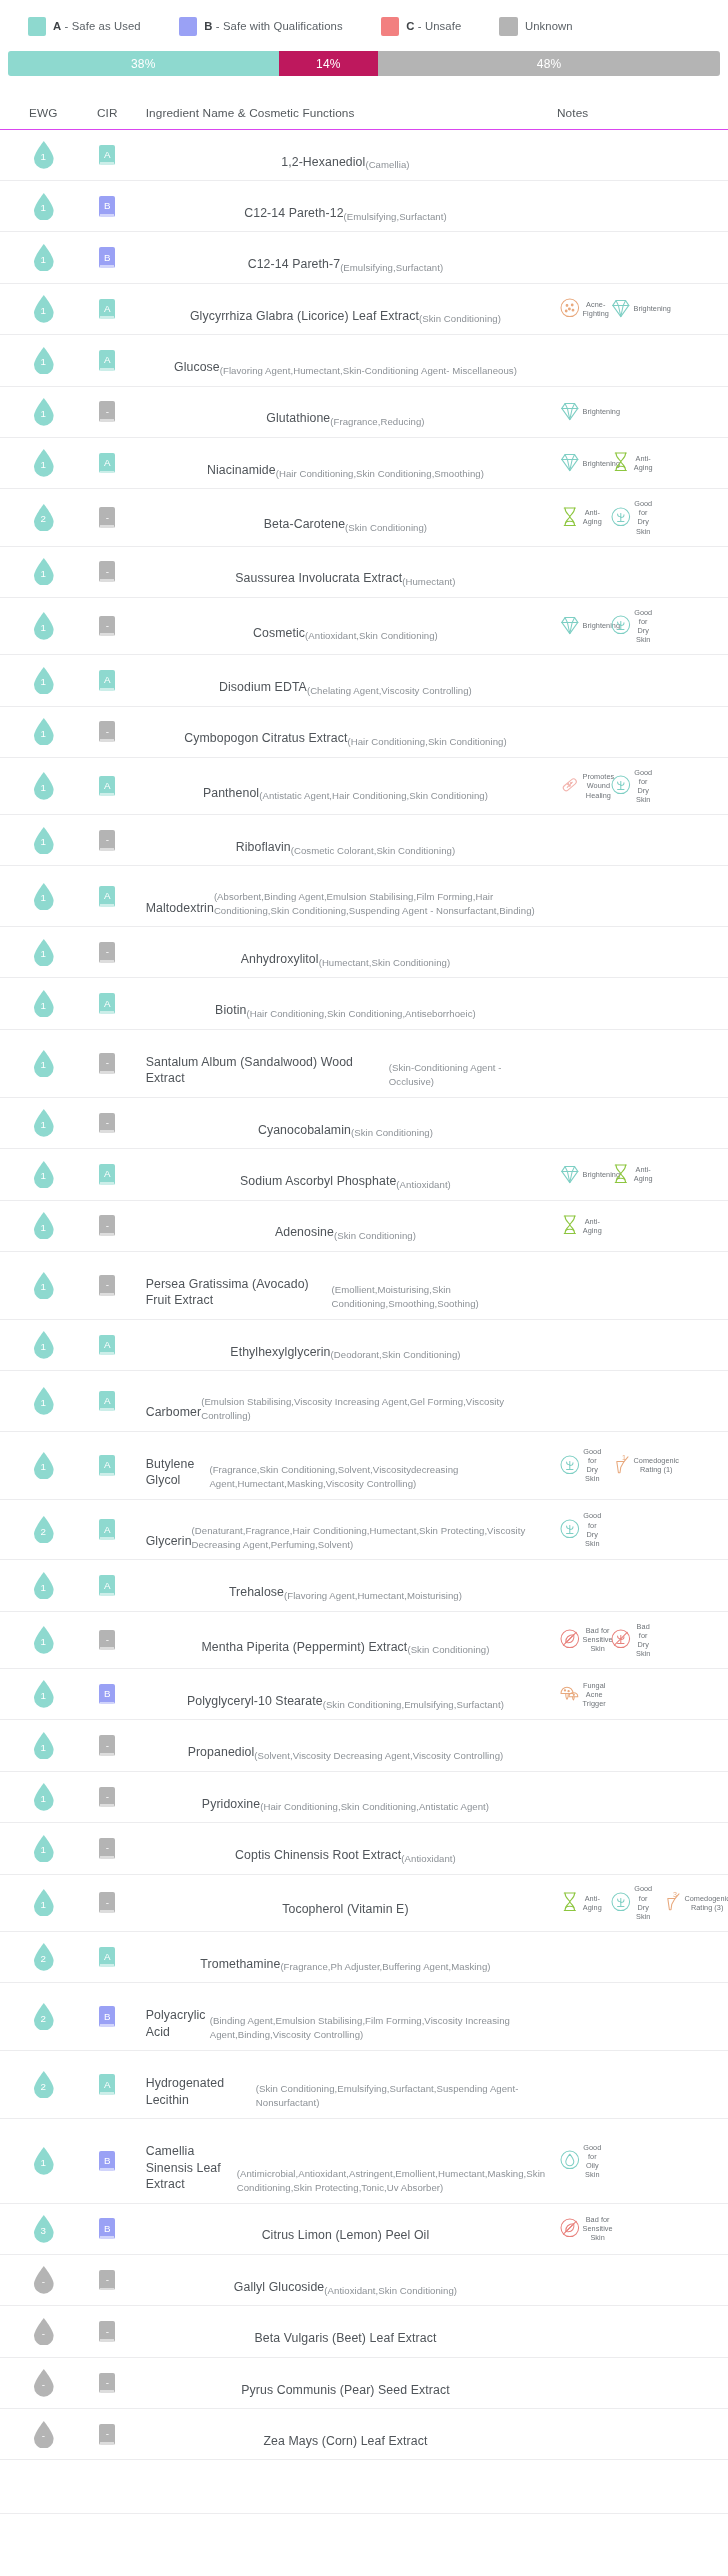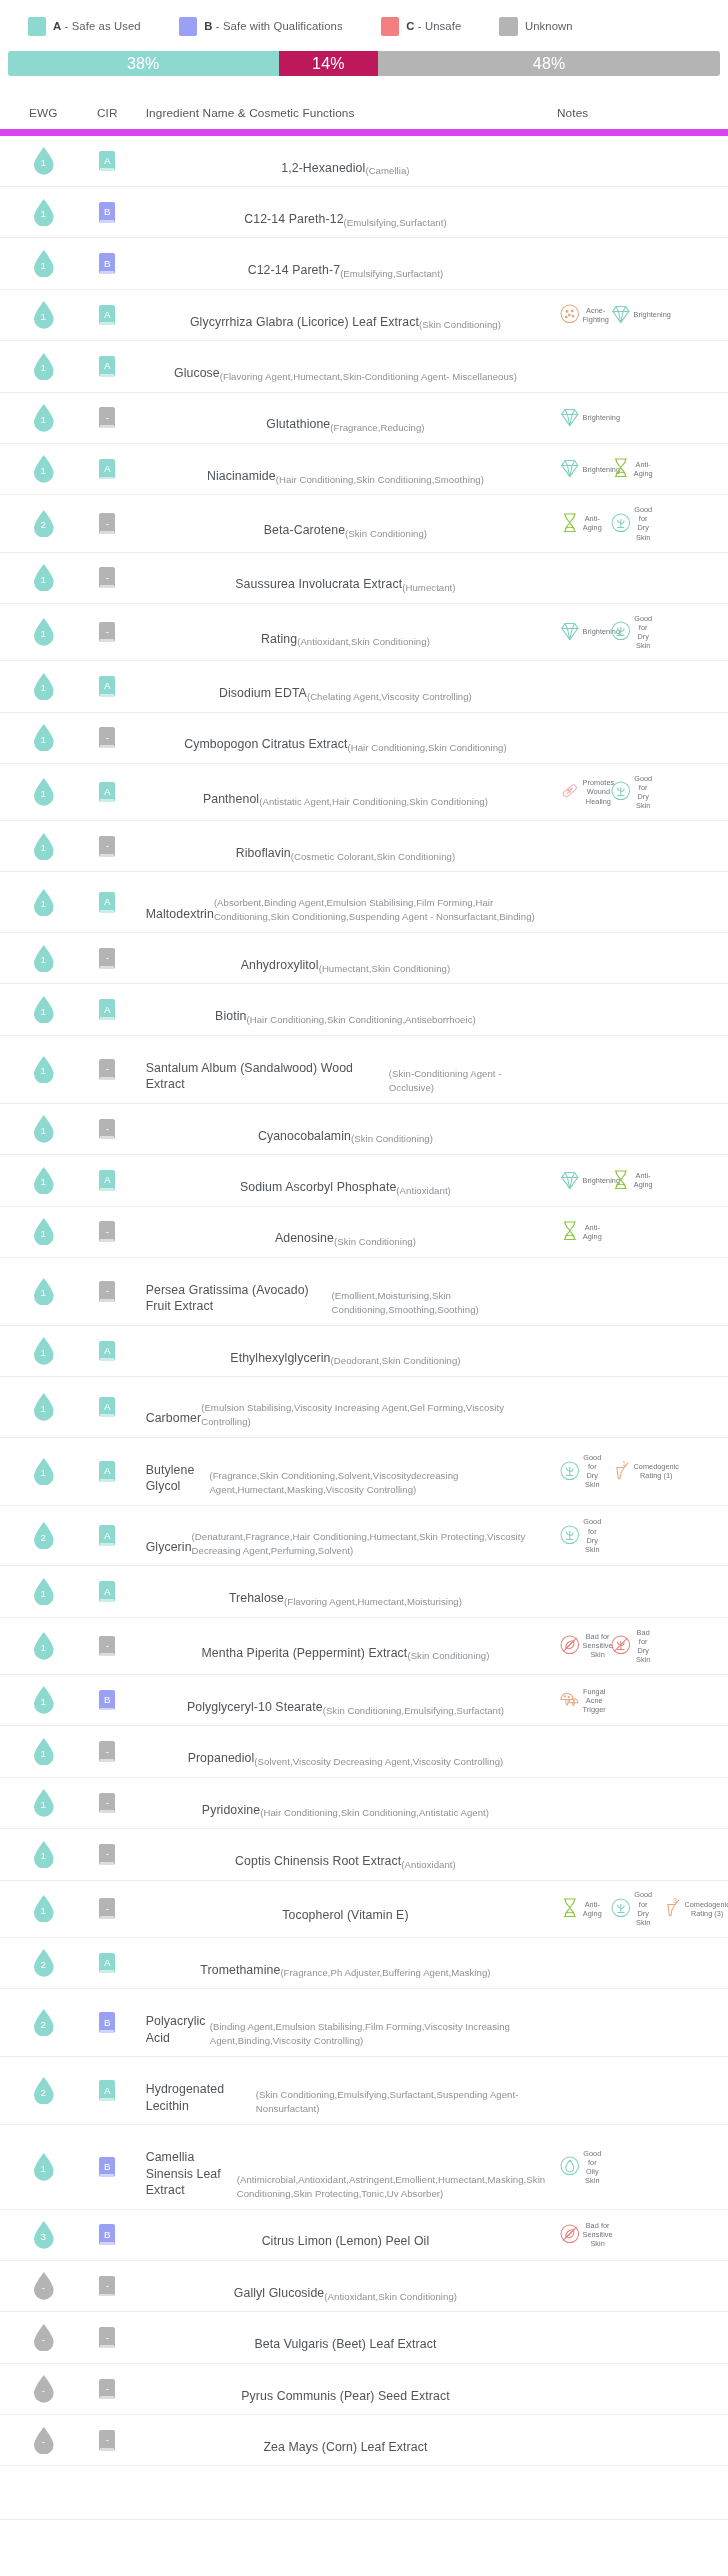--- a/index.html
+++ b/index.html
@@ -29,30 +29,30 @@
   .bar-wrap { padding: 11.8px 7.9px 0 7.9px; }
   .bar {
     display: flex;
     height: 25.6px;
     border-radius: 2.9px;
     overflow: hidden;
     width: 100%;
   }
   .bar-seg {
     display: flex; align-items: center; justify-content: center;
-    font-size: 16px; color: #ffffff; letter-spacing: 0.2px;
+    font-size: 12px; color: #ffffff; letter-spacing: 0.2px;
   }
 
   
   .table { margin-top: 29.5px; width: 728px; }
   .thead {
     display: flex;
     align-items: flex-end;
     padding: 0 9.8px 8.8px 9.8px;
-    border-bottom: 7px solid #d946ef;
+    border-bottom: 1px solid #d946ef;
   }
   .th { font-size: 11.8px; color: #53585c; letter-spacing: 0.1px; }
   .col-ewg   { width: 67px; text-align: center; flex: 0 0 67px; }
   .col-cir   { width: 61px; text-align: center; flex: 0 0 61px; }
   .col-name  { flex: 1 1 auto; padding-left: 7.9px; }
   .col-notes { width: 173px; flex: 0 0 173px; text-align: left; padding-left: 11.8px; }
 
   .row {
     display: flex;
     align-items: center;
@@ -448,21 +448,21 @@
               <svg class="shape" viewBox="0 0 22 28" xmlns="http://www.w3.org/2000/svg">
                 <path d="M11 0 C11 0 21 12.5 21 18.2 A10 10 0 0 1 1 18.2 C1 12.5 11 0 11 0 Z" fill="#8ed9cf"></path>
               </svg>
               <span class="num">1</span>
             </div>
           </div>
           <div class="cell col-cir">
             <div class="cir-badge" style="background: rgb(180, 180, 180);">-</div>
           </div>
           <div class="cell col-name">
-            <div class="ing-name">Rating</div>
+            <div class="ing-name">Cosmetic</div>
             <div class="ing-func">(Antioxidant,Skin Conditioning)</div>
           </div>
           <div class="cell col-notes">
             <div class="notes">
               <div class="note">
                 <span>
                   <svg class="note-icon" viewBox="0 0 32 32" xmlns="http://www.w3.org/2000/svg">
                     <g stroke="#7ecfc4" fill="none" stroke-width="1.3" stroke-linecap="round" stroke-linejoin="round">
                       <path d="M6 13 L16 27 L26 13 Z"></path>
                       <path d="M6 13 L10 7 L22 7 L26 13 Z"></path>

